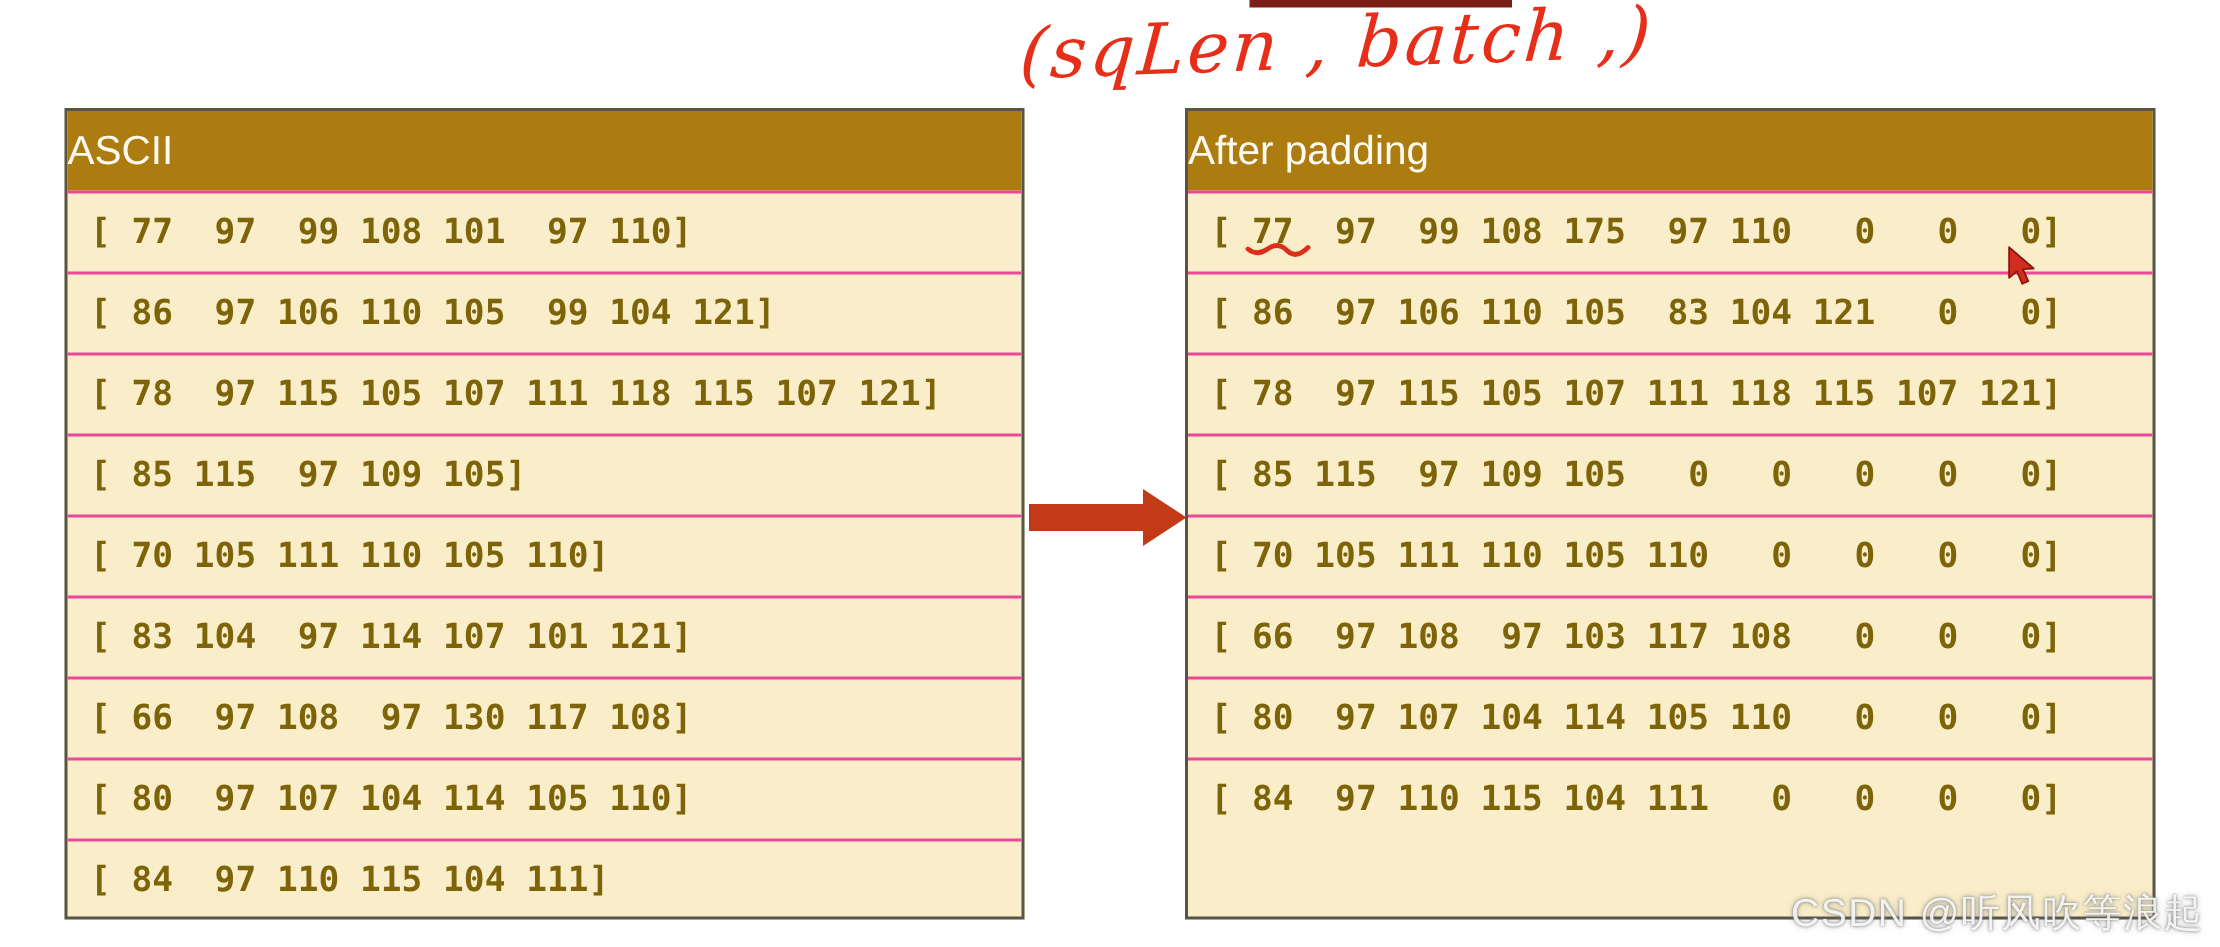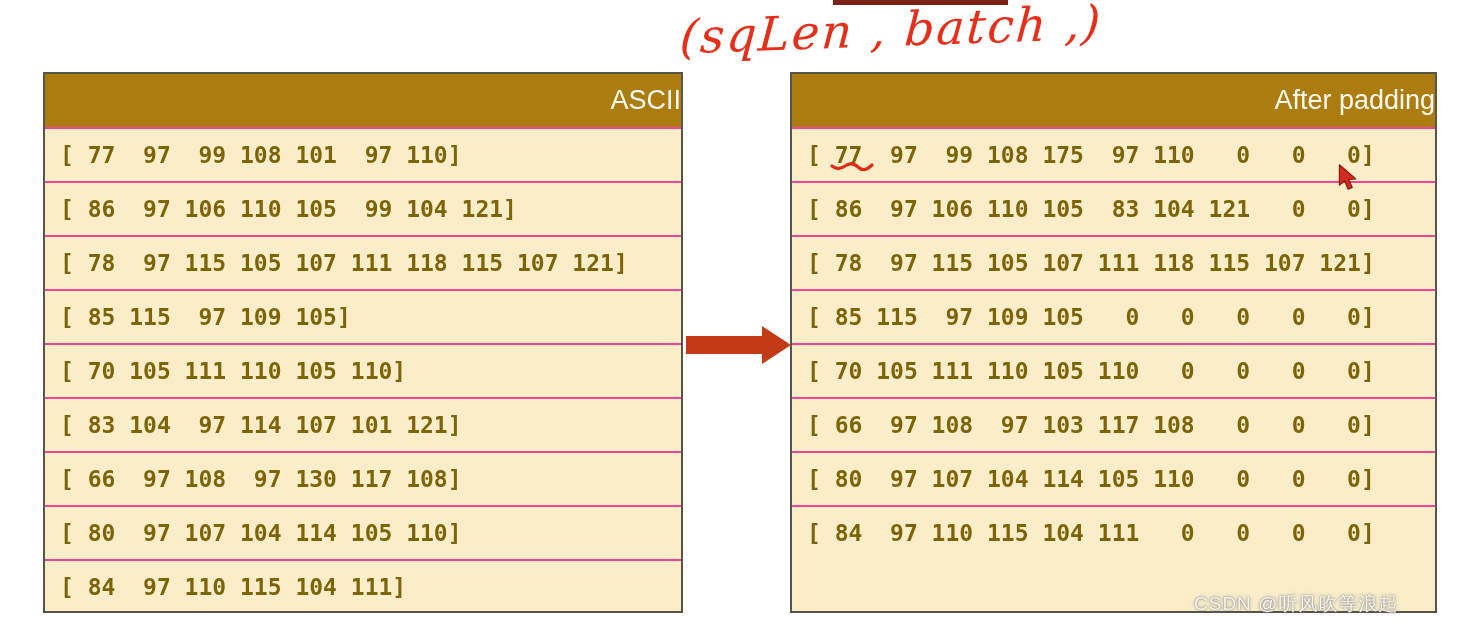--- a/index.html
+++ b/index.html
@@ -33,21 +33,21 @@
     border:2px solid #57544a;
     background:#faeeca;
     box-sizing:border-box;
   }
   .dtable.left{left:43px;width:640px;height:541px;}
   .dtable.right{left:790px;width:647px;height:541px;}
   .thead{
     height:53px;line-height:53px;
     background:#ad7c10;
     color:#fdfaf2;
-    text-align:right;
+    text-align:left;
     font-size:27px;
     font-family:"Liberation Sans",sans-serif;
   }
   .trow{
     height:54px;
     line-height:52px;
     border-top:2px solid #ec4899;
     box-sizing:border-box;
     padding-left:15px;
     font-family:"DejaVu Sans Mono",monospace;
@@ -59,21 +59,21 @@
   }
   
   .arrow-wrap{position:absolute;left:684px;top:324px;z-index:4;}
   
   .underline-wrap{position:absolute;left:830px;top:160px;z-index:6;}
   
   .cursor-wrap{position:absolute;left:1337px;top:164px;z-index:7;}
   
   .watermark{
     position:absolute;left:1194px;top:591px;
-    font-size:19px;
+    font-size:26px;
     letter-spacing:1px;
     color:rgba(255,255,255,0.88);
     text-shadow:0 0 2px rgba(110,110,110,0.9), 0 0 4px rgba(130,130,130,0.55);
     z-index:8;
     white-space:nowrap;
     font-family:"Liberation Sans",sans-serif;
   }
 </style>
 </head>
 <body>

